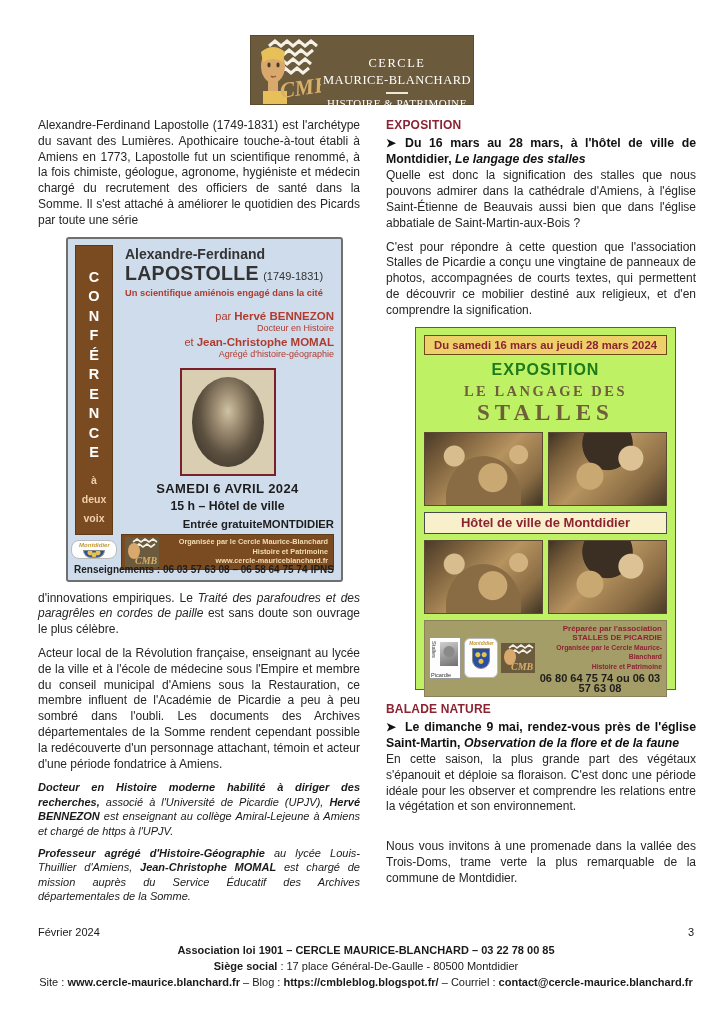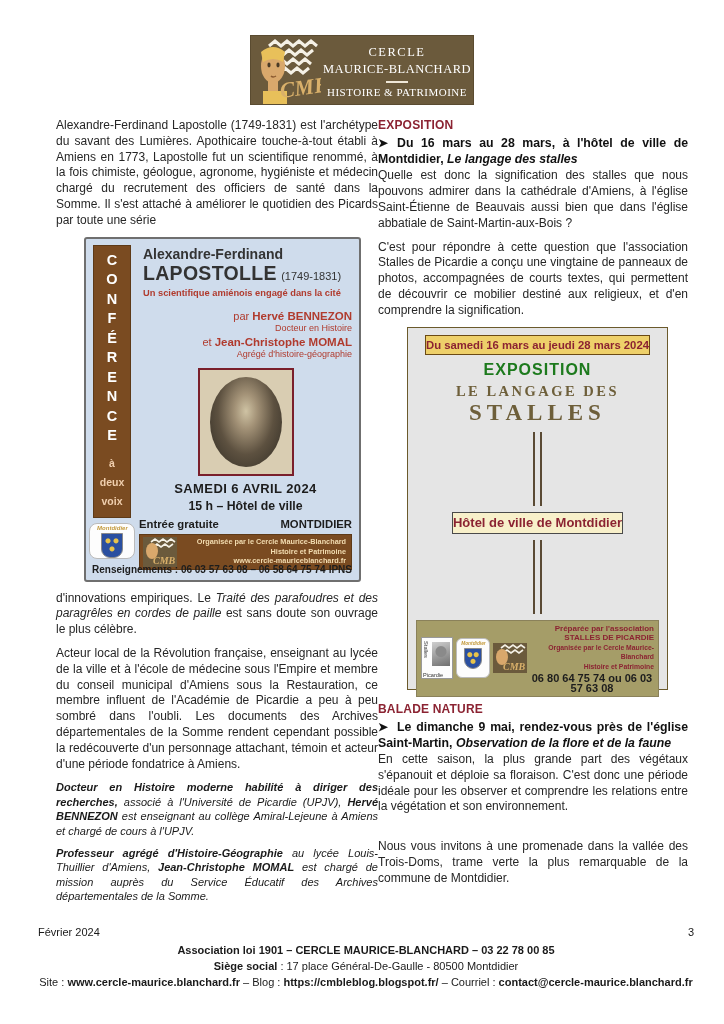--- a/index.html
+++ b/index.html
@@ -3,46 +3,46 @@
 <meta charset="utf-8">
 <style>
   html,body{margin:0;padding:0;background:#e9e9e9;}
   .page{position:relative;width:724px;height:1024px;background:#fff;margin:0 auto;
         font-family:"Liberation Sans",sans-serif;color:#262626;overflow:hidden;}
 
   
   .header{display:flex;justify-content:center;padding-top:36px;}
   .logo-box{width:222px;height:68px;background:#6b5a3c;display:flex;box-shadow:0 0 0 1px #5a4b30;}
   .logo-face{width:70px;position:relative;overflow:hidden;}
-  .logo-text{flex:1;color:#fff;font-family:"Liberation Serif",serif;text-align:center;padding-top:9px;}
+  .logo-text{flex:1;color:#fff;font-family:"Liberation Serif",serif;text-align:center;padding-top:20px;}
   .logo-line1{font-size:12.5px;letter-spacing:1.5px;}
   .logo-line2{font-size:12.5px;letter-spacing:.5px;margin-top:2px;}
   .logo-div{width:22px;border-top:2px solid #efe7d8;margin:4px auto 3px;}
   .logo-line3{font-size:11px;letter-spacing:.5px;}
 
   
-  .columns{display:flex;padding:14px 28px 0 38px;margin-left:18px;}
+  .columns{display:flex;gap:26px;padding:14px 28px 0 38px;}
   .col-left{width:322px;}
   .col-right{width:310px;}
   p.body{font-size:12px;line-height:15.8px;text-align:justify;margin:0 0 8px 0;}
   p.bio{font-size:11px;line-height:14.4px;text-align:justify;margin:0 0 8px 0;font-style:italic;color:#1a1a1a;}
   .b{font-weight:bold;}
   .i{font-style:italic;}
   .section-h{font-size:12px;font-weight:bold;color:#8b2332;margin:0 0 3px 0;letter-spacing:.2px;}
   p.lead{font-size:12.3px;font-weight:bold;line-height:16.2px;text-align:justify;margin:0 0 1px 0;color:#111;}
   .arrow{margin-right:9px;font-size:12px;}
 
   
   .conf-poster{width:277px;height:345px;margin:2px 12px 9px 28px;box-sizing:border-box;
                background:#cfdcec;border:2px solid #6f6f6f;border-radius:3px;
                padding:6px 7px 5px 6px;display:flex;flex-direction:column;overflow:hidden;}
   .conf-body{flex:1;display:flex;gap:7px;min-height:0;}
   .conf-left{width:40px;display:flex;flex-direction:column;align-items:center;flex-shrink:0;}
   .conf-strip{background:#7a4b21;border:1px solid #5d3a18;width:36px;display:flex;flex-direction:column;
-              align-items:center;padding:5px 0 6px;}
+              align-items:center;padding:22px 0 6px;}
   .vert-word{width:15px;word-break:break-all;text-align:center;color:#fff;font-weight:bold;
              font-size:14.5px;line-height:19.5px;}
   .vert-sub{margin-top:8px;text-align:center;color:#f0cfae;font-weight:bold;font-size:10.5px;line-height:19px;}
   .crest{width:44px;height:50px;background:#fdfdfd;border:1px solid #bbb;border-radius:8px;
          margin-top:5px;display:flex;flex-direction:column;align-items:center;overflow:hidden;}
   .crest-label{font-size:8px;color:#c49a3c;font-weight:bold;font-style:italic;transform:scale(.75);white-space:nowrap;}
   .shield{width:20px;height:24px;background:#2a4fa0;border:1px solid #8a8a8a;border-radius:0 0 9px 9px;
           background-image:radial-gradient(circle at 30% 30%,#e8c34a 0 2px,transparent 3px),
                            radial-gradient(circle at 70% 30%,#e8c34a 0 2px,transparent 3px),
                            radial-gradient(circle at 50% 65%,#e8c34a 0 2px,transparent 3px);}
@@ -55,32 +55,32 @@
   .conf-by{text-align:right;color:#b03b2e;line-height:12.5px;}
   .conf-by .pre{font-size:11px;}
   .conf-by .nm{font-size:11.5px;font-weight:bold;}
   .conf-by .role{font-size:9px;display:block;}
   .portrait{width:92px;height:104px;background:#d9cdb2;border:2px solid #7a1f2b;margin:7px auto 5px;
             display:flex;align-items:center;justify-content:center;flex-shrink:0;}
   .portrait-oval{width:72px;height:90px;border-radius:50%;
             background:radial-gradient(ellipse at 50% 38%,#cfc3a4 0%,#a39277 22%,#5d5140 55%,#2e2a22 100%);}
   .conf-date{text-align:center;font-weight:bold;font-size:13px;color:#1d1d1d;letter-spacing:.4px;}
   .conf-place{text-align:center;font-weight:bold;font-size:12.3px;color:#1d1d1d;margin-top:3px;}
-  .conf-row{display:flex;justify-content:space-between;font-weight:bold;font-size:11.3px;color:#1d1d1d;margin-top:5px;}
+  .conf-row{display:flex;justify-content:flex-end;font-weight:bold;font-size:11.3px;color:#1d1d1d;margin-top:5px;}
   .conf-org{background:#7a4b21;border:1px solid #5d3a18;margin-top:4px;padding:2px 5px 2px 3px;
             display:flex;align-items:center;gap:4px;}
   .conf-org-text{flex:1;text-align:right;color:#f2dcb0;font-weight:bold;font-size:7.3px;line-height:9.8px;}
   .conf-info{display:flex;justify-content:space-between;font-size:10px;font-weight:bold;color:#1d1d1d;margin-top:5px;}
 
   
   .cmb-mini{width:34px;height:30px;background:#6b5a3c;position:relative;flex-shrink:0;overflow:hidden;}
 
   
   .stalls-poster{width:261px;height:363px;margin:5px 8px 12px 29px;box-sizing:border-box;
-                 background:#e5e5e5;border:1.5px solid #6b5a2c;padding:7px 8px;display:flex;flex-direction:column;align-items:center;}
+                 background:#bef264;border:1.5px solid #6b5a2c;padding:7px 8px;display:flex;flex-direction:column;}
   .stalls-banner{background:#eed06a;border:1.5px solid #6b4a14;color:#8b2332;font-weight:bold;
                  font-size:11.3px;text-align:center;padding:3px 0;}
   .stalls-t1{color:#1d7a1d;font-weight:bold;font-size:16px;text-align:center;letter-spacing:1px;margin-top:6px;}
   .stalls-t2{font-family:"Liberation Serif",serif;color:#6e5f3a;font-weight:bold;font-size:14.5px;
              letter-spacing:2.5px;text-align:center;margin-top:4px;}
   .stalls-t3{font-family:"Liberation Serif",serif;color:#6e5f3a;font-weight:bold;font-size:23px;
              letter-spacing:5px;text-align:center;margin-top:0;}
   .photo-row{display:flex;gap:5px;margin-top:6px;}
   .carving{flex:1;height:72px;border:1px solid #5a4a34;
      background:radial-gradient(circle at 25% 32%,#d8bd8e 0 10px,transparent 11px),
@@ -217,21 +217,21 @@
         <div class="conf-info">
           <span>Renseignements : 06 03 57 63 08 – 06 58 64 75 74</span>
           <span>IPNS</span>
         </div>
       </div>
 
       <p class="body"><span>d'innovations empiriques. Le </span><span class="i">Traité des parafoudres et des paragrêles en cordes de paille</span><span> est sans doute son ouvrage le plus célèbre.</span></p>
 
       <p class="body">Acteur local de la Révolution française, enseignant au lycée de la ville et à l'école de médecine sous l'Empire et membre du conseil municipal d'Amiens sous la Restauration, ce membre influent de l'Académie de Picardie a peu à peu sombré dans l'oubli. Les documents des Archives départementales de la Somme rendent cependant possible la redécouverte d'un personnage attachant, témoin et acteur d'une période fondatrice à Amiens.</p>
 
-      <p class="bio"><span class="b">Docteur en Histoire moderne habilité à diriger des recherches,</span><span> associé à l'Université de Picardie (UPJV), </span><span class="b">Hervé BENNEZON</span><span> est enseignant au collège Amiral-Lejeune à Amiens et chargé de cours à l'UPJV.</span></p>
+      <p class="bio"><span class="b">Docteur en Histoire moderne habilité à diriger des recherches,</span><span> associé à l'Université de Picardie (UPJV), </span><span class="b">Hervé BENNEZON</span><span> est enseignant au collège Amiral-Lejeune à Amiens et chargé de https à l'UPJV.</span></p>
 
       <p class="bio"><span class="b">Professeur agrégé d'Histoire-Géographie</span><span> au lycée Louis-Thuillier d'Amiens, </span><span class="b">Jean-Christophe MOMAL</span><span> est chargé de mission auprès du Service Éducatif des Archives départementales de la Somme.</span></p>
     </div>
 
     <div class="col-right">
       <h3 class="section-h">EXPOSITION</h3>
       <p class="lead"><span class="arrow">➤</span><span>Du 16 mars au 28 mars, à l'hôtel de ville de Montdidier, </span><span class="i">Le langage des stalles</span></p>
       <p class="body">Quelle est donc la signification des stalles que nous pouvons admirer dans la cathédrale d'Amiens, à l'église Saint-Étienne de Beauvais aussi bien que dans l'église abbatiale de Saint-Martin-aux-Bois ?</p>
       <p class="body">C'est pour répondre à cette question que l'association Stalles de Picardie a conçu une vingtaine de panneaux de photos, accompagnées de courts textes, qui permettent de découvrir ce mobilier destiné aux religieux, et d'en comprendre la signification.</p>
 

